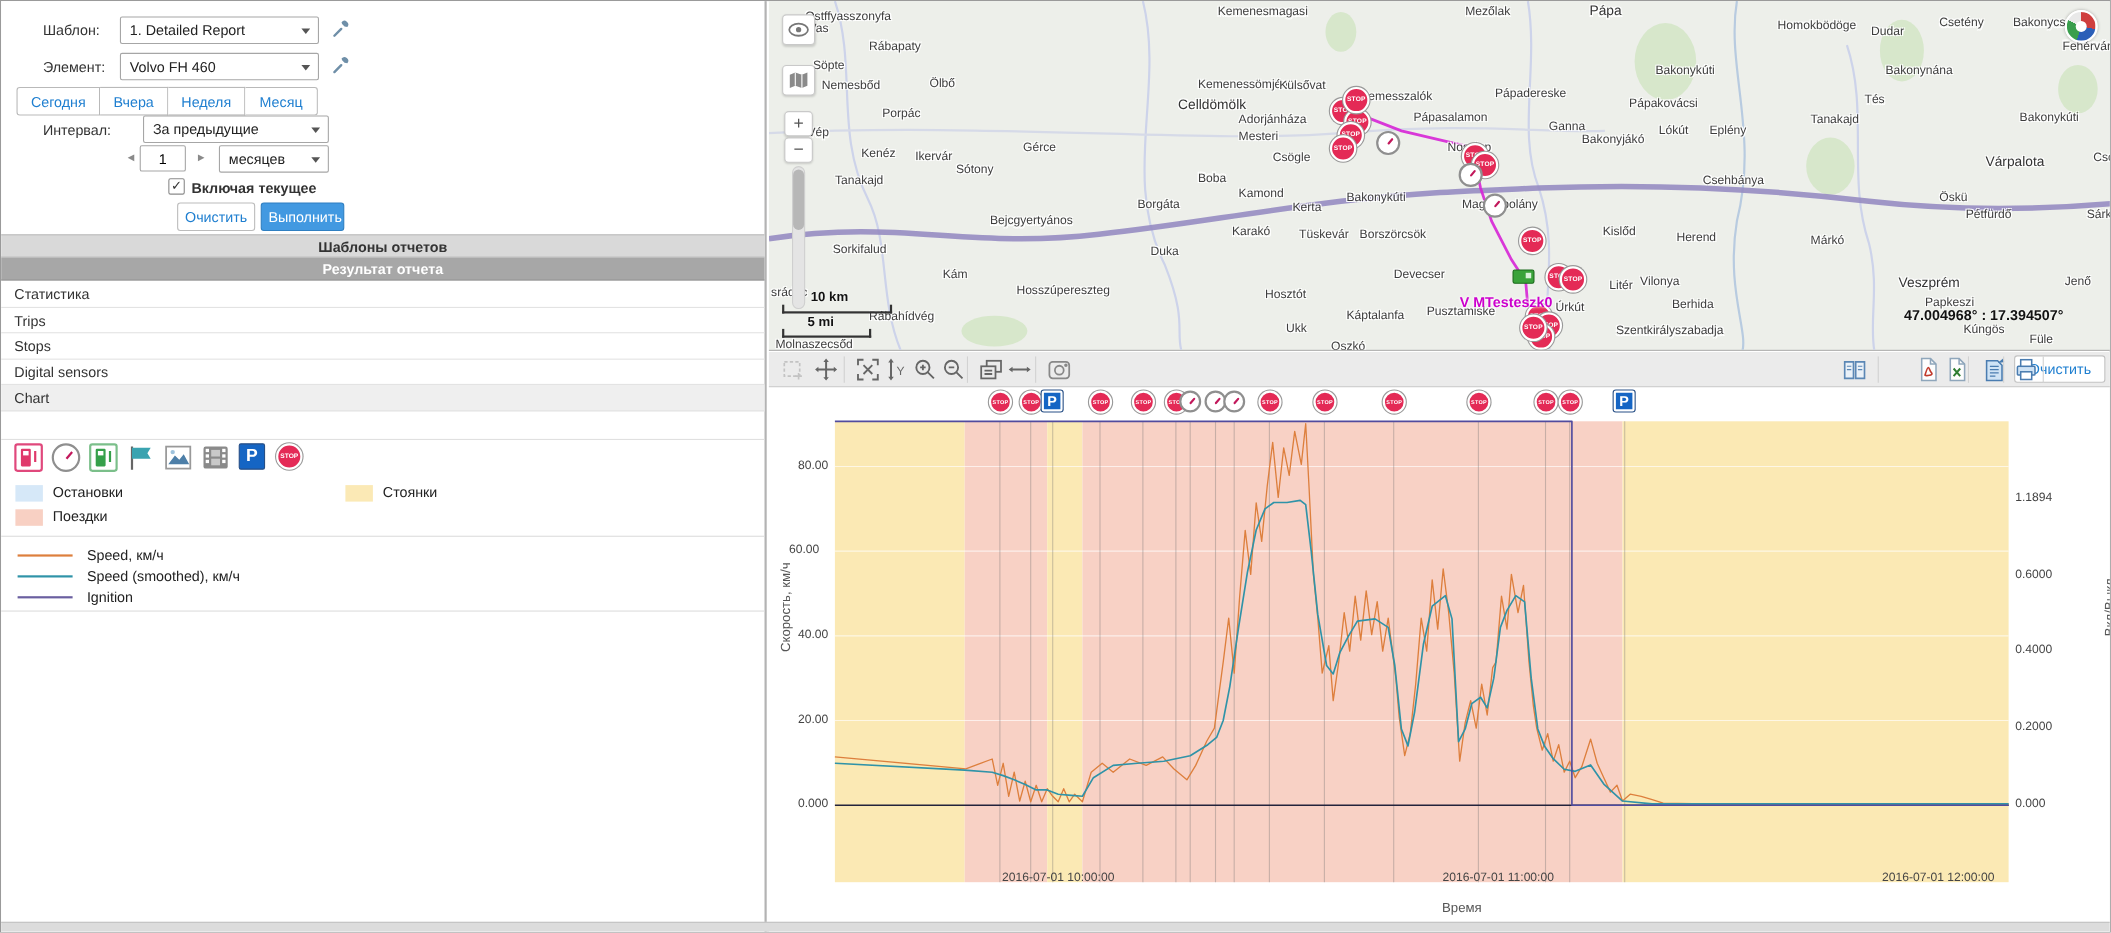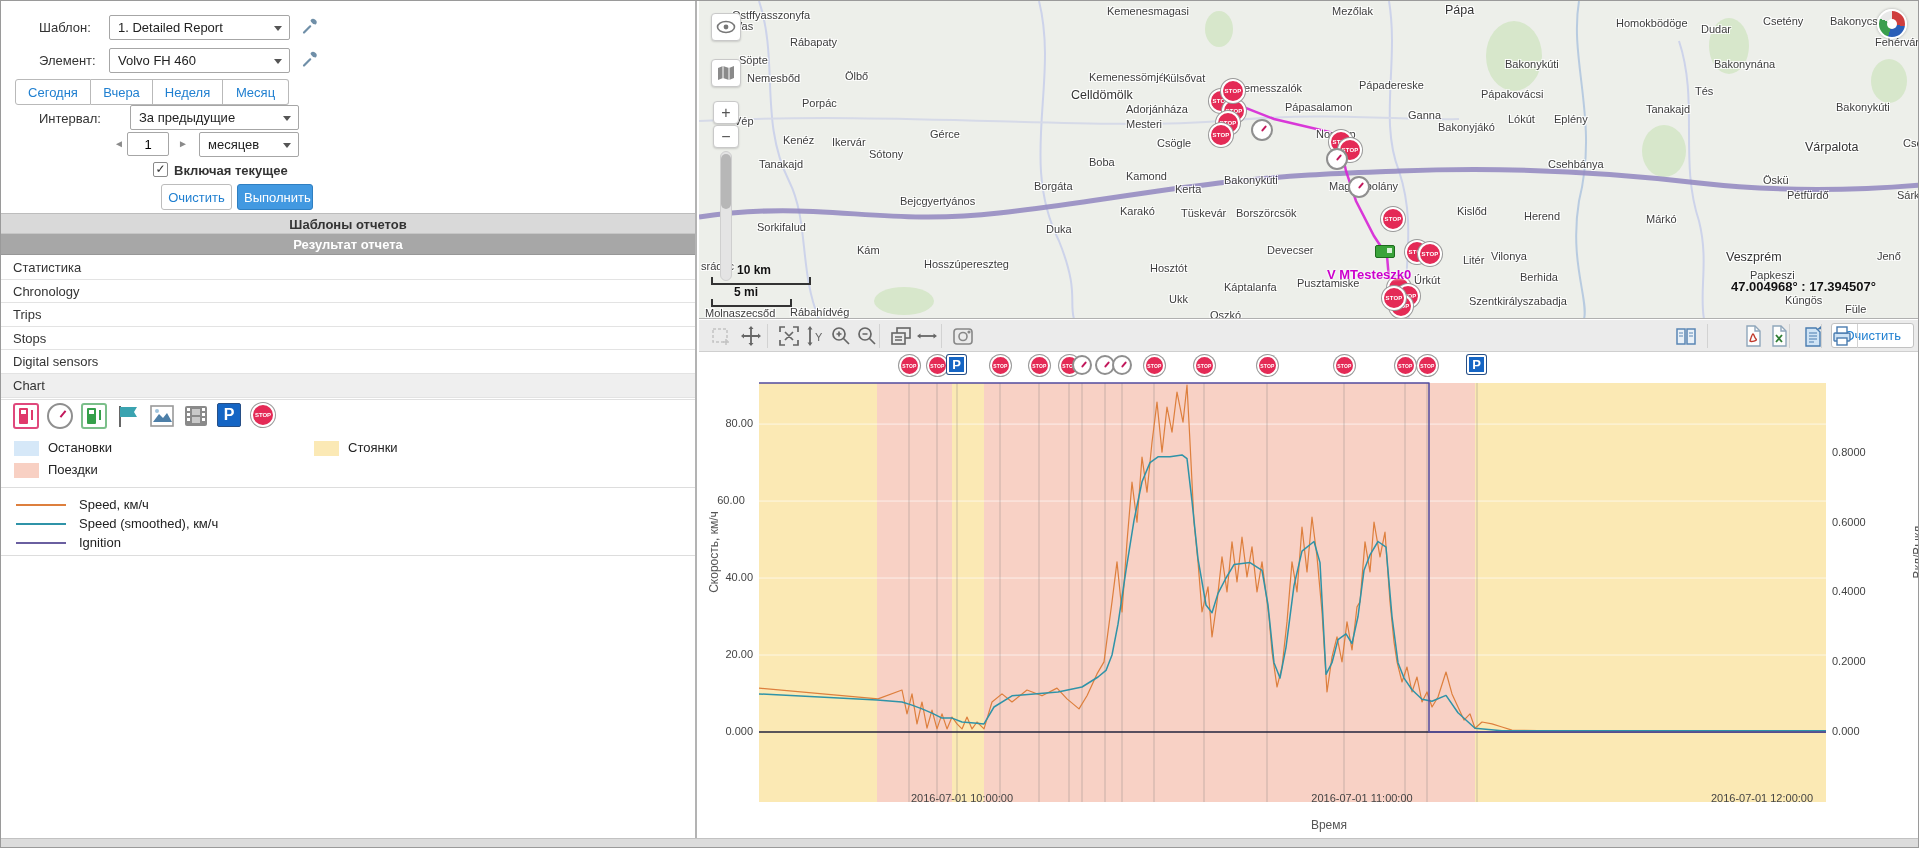--- a/index.html
+++ b/index.html
@@ -135,21 +135,20 @@
     <span class="flabel" style="left:173px;top:162px;font-weight:bold">Включая текущее</span>
 
     <button class="btn btn-sec" style="left:160px;top:183px;width:71px">Очистить</button>
     <button class="btn btn-pri" style="left:236px;top:183px;width:76px">Выполнить</button>
 
     <div class="bar bar1" style="top:212px">Шаблоны отчетов</div>
     <div class="bar bar2" style="top:233px">Результат отчета</div>
 
     <div class="report-rows" id="report-rows">
         <div class="report-row">Статистика</div>
-        <div class="report-row">Chronology</div>
         <div class="report-row">Trips</div>
         <div class="report-row">Stops</div>
         <div class="report-row">Digital sensors</div>
         <div class="report-row sel-row">Chart</div>
       </div>
 
     <div class="chart-icon-row" id="chart-icon-row">
         <span class="ci">
           <div style="width:26px;height:26px;border:2px solid #e0487c;border-radius:3px;background:#fff;position:relative">
             <div style="position:absolute;left:4px;top:3px;width:9px;height:16px;background:#e0396b;border-radius:1px"></div>
@@ -306,21 +305,21 @@
         <span class="mlabel" style="left: 84px; top: 133px;">Kenéz</span>
         <span class="mlabel" style="left: 133px; top: 135px;">Ikervár</span>
         <span class="mlabel" style="left: 170px; top: 147px;">Sótony</span>
         <span class="mlabel" style="left: 231px; top: 127px;">Gérce</span>
         <span class="mlabel" style="left: 146px; top: 69px;">Ölbő</span>
         <span class="mlabel" style="left: 103px; top: 96px;">Porpác</span>
         <span class="mlabel" style="left: 48px; top: 71px;">Nemesbőd</span>
         <span class="mlabel" style="left: 91px; top: 35px;">Rábapaty</span>
         <span class="mlabel" style="left: 36px; top: 19px;">Vas</span>
         <span class="mlabel" style="left: 40px; top: 53px;">Söpte</span>
-        <span class="mlabel" style="left: 91px; top: 281px; margin-top: 24px;">Rábahídvég</span>
+        <span class="mlabel" style="left: 91px; top: 281px;">Rábahídvég</span>
         <span class="mlabel" style="left: 6px; top: 306px;">Molnaszecsőd</span>
         <span class="mlabel" style="left: 511px; top: 308px;">Oszkó</span>
         <span class="mlabel" style="left: 2px; top: 259px;">srádóc</span>
       </div>
     <div id="map-markers">
         <div class="stop-badge" style="width: 24px; height: 24px; font-size: 6px; left: 510px; top: 88px;">STOP</div>
         <div class="stop-badge" style="width: 24px; height: 24px; font-size: 6px; left: 523px; top: 98px;">STOP</div>
         <div class="stop-badge" style="width: 24px; height: 24px; font-size: 6px; left: 517px; top: 110px;">STOP</div>
         <div class="stop-badge" style="width: 24px; height: 24px; font-size: 6px; left: 510px; top: 122px;">STOP</div>
         <div class="stop-badge" style="width: 24px; height: 24px; font-size: 6px; left: 522px; top: 78px;">STOP</div>
@@ -484,21 +483,21 @@
       <div id="chart-decor">
           <div class="tick" style="left: 10px; top: 373px; width: 44px; text-align: right;">0.000</div>
           <div class="tick" style="left: 10px; top: 296.02px; width: 44px; text-align: right;">20.00</div>
           <div class="tick" style="left: 10px; top: 219.04px; width: 44px; text-align: right;">40.00</div>
           <div class="tick" style="left: 10px; top: 142.06px; width: 44px; text-align: center;">60.00</div>
           <div class="tick" style="left: 10px; top: 65.08px; width: 44px; text-align: right;">80.00</div>
           <div class="tick" style="left: 1133px; top: 373px;">0.000</div>
           <div class="tick" style="left: 1133px; top: 303.2px;">0.2000</div>
           <div class="tick" style="left: 1133px; top: 233.4px;">0.4000</div>
           <div class="tick" style="left: 1133px; top: 163.6px;">0.6000</div>
-          <div class="tick" style="left: 1133px; top: 93.8px;">0.8000</div>
+          <div class="tick" style="left: 1133px; top: 93.8px;">1.1894</div>
           <div class="xtick" style="left: 198px; top: 440px;">2016-07-01 10:00:00</div>
           <div class="xtick" style="left: 598px; top: 440px;">2016-07-01 11:00:00</div>
           <div class="xtick" style="left: 998px; top: 440px;">2016-07-01 12:00:00</div>
           <div class="stop-badge" style="width: 21px; height: 21px; font-size: 5px; left: 200px; top: 3px;">STOP</div>
           <div class="stop-badge" style="width: 21px; height: 21px; font-size: 5px; left: 228px; top: 3px;">STOP</div>
           <div class="p-badge" style="width: 19px; height: 19px; font-size: 13.02px; left: 248px; top: 3px;">P</div>
           <div class="stop-badge" style="width: 21px; height: 21px; font-size: 5px; left: 291px; top: 3px;">STOP</div>
           <div class="stop-badge" style="width: 21px; height: 21px; font-size: 5px; left: 330px; top: 3px;">STOP</div>
           <div class="stop-badge" style="width: 21px; height: 21px; font-size: 5px; left: 360px; top: 3px;">STOP</div>
           <div class="gauge-badge" style="width: 20px; height: 20px; left: 373px; top: 3px;">

